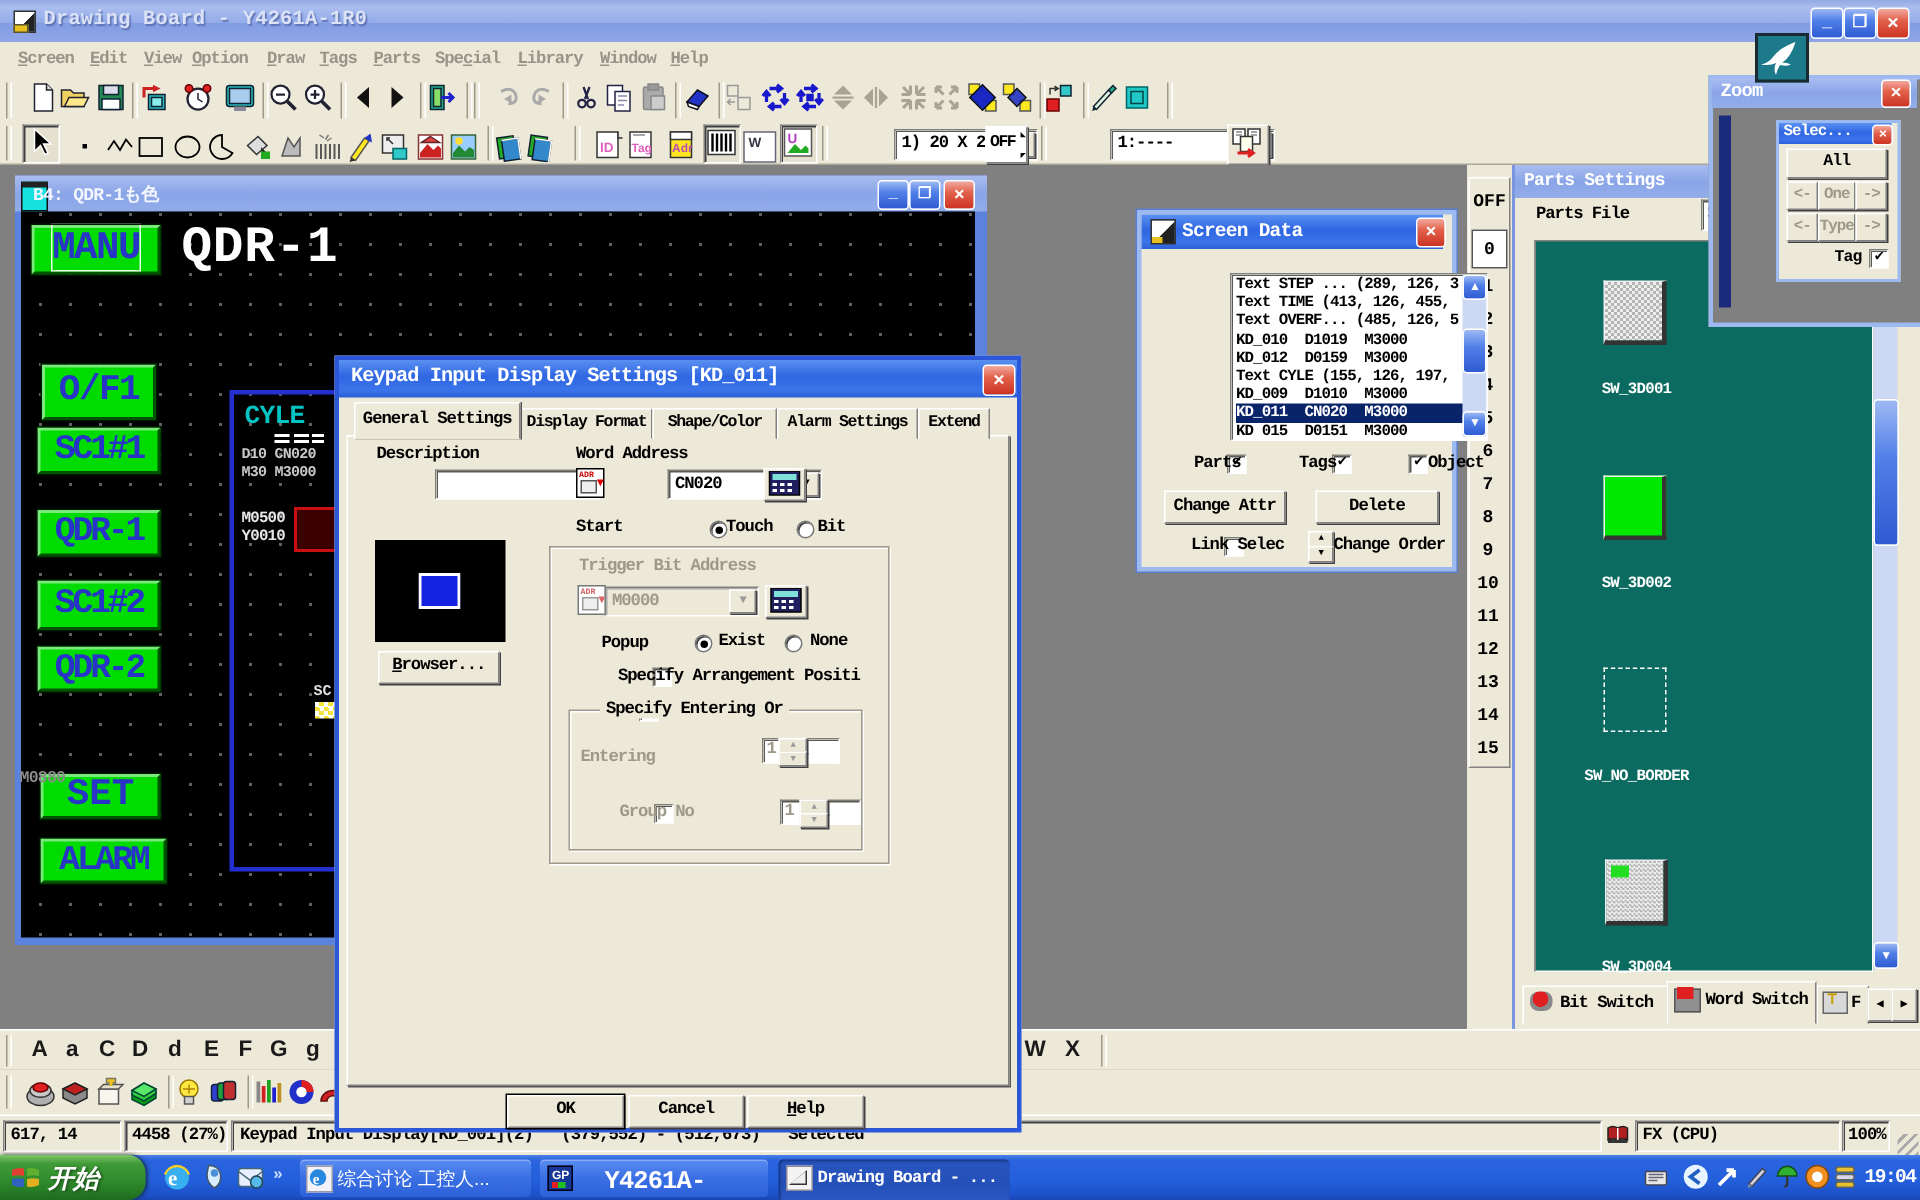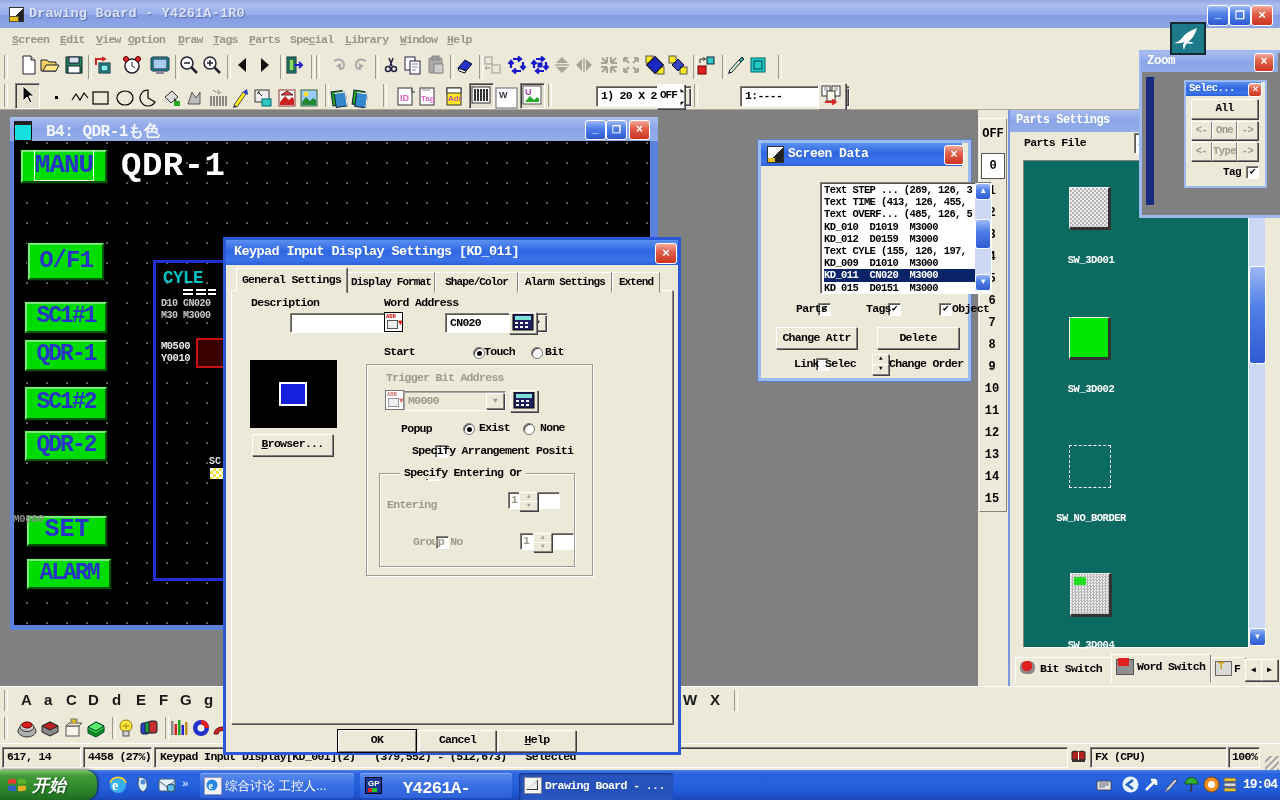--- a/index.html
+++ b/index.html
@@ -311,21 +311,21 @@
         </svg></div>
   </div>
 
   <div class="abs" id="workspace" style="left:0;top:110px;width:1280px;height:576px;background:#808080;"></div>
 
   <div class="abs" id="rightpanel" style="left:978px;top:110px;width:302px;height:576px;background:#ece9d8;"></div>
 
   <div class="abs" id="childwin" style="left:10px;top:117px;width:648px;height:513px;background:#5b83dd;border-radius:0;">
     <div class="abs tb-inact" style="left:0;top:0;width:648px;height:24px;">
       <div class="abs" style="left:4px;top:4px;width:16px;height:15px;background:#16e0e0;border:1px solid #111;border-top:4px solid #222;"></div>
-      <div class="abs" style="left:36px;top:4px;font-size:16px;color:#f4f6ff;letter-spacing:-0.5px;">B4: QDR-1も色</div>
+      <div class="abs" style="left:12px;top:4px;font-size:12px;color:#f4f6ff;letter-spacing:-0.5px;">B4: QDR-1も色</div>
       <div class="bbtn" style="left:575px;top:3px;width:19px;height:18px;font-size:11px;line-height:14px;">_</div>
       <div class="bbtn" style="left:596px;top:3px;width:19px;height:18px;font-size:10px;line-height:18px;">❐</div>
       <div class="xbtn" style="left:619px;top:3px;width:19px;height:18px;font-size:12px;line-height:17px;">×</div>
     </div>
     <div class="abs" id="blackarea" style="left:4px;top:24px;width:636px;height:484px;background:
       radial-gradient(circle at 1px 1px,#606060 0 1px,transparent 1.1px) #000;
       background-size:20px 20px;background-position:12px 1px;"></div>
 
     <div class="abs" style="left:143px;top:143px;width:307px;height:315px;border:3px solid #2330cf;"></div>
 
@@ -335,21 +335,21 @@
     <div class="abs" style="left:173px;top:172px;width:10px;height:8px;background:repeating-linear-gradient(180deg,#fff 0 2px,#000 2px 4px);"></div>
     <div class="abs" style="left:186px;top:172px;width:10px;height:8px;background:repeating-linear-gradient(180deg,#fff 0 2px,#000 2px 4px);"></div>
     <div class="abs" style="left:198px;top:172px;width:8px;height:8px;background:repeating-linear-gradient(180deg,#fff 0 2px,#000 2px 4px);"></div>
     <div class="abs" style="left:151px;top:223px;color:#e8e8e8;font-size:10.5px;letter-spacing:-0.5px;line-height:12px;">M0500<br>Y0010</div>
     <div class="abs" style="left:186px;top:221px;width:26px;height:26px;background:#3a0000;border:2px solid #c81010;"></div>
     <div class="abs" style="left:199px;top:339px;color:#e0e0e0;font-size:10px;">SC</div>
     <div class="abs" style="left:200px;top:351px;width:14px;height:11px;background:repeating-conic-gradient(#f2e23a 0 25%,#fff 0 50%);background-size:6px 6px;"></div>
 
     <div class="gbtn" style="left:11px;top:33px;width:82px;height:29px;font-size:26px;line-height:27px;letter-spacing:-1px;"><span style="outline:1.5px solid #eaffea;outline-offset:0px;">MANU</span></div>
     <div class="gbtn" style="left:18px;top:126px;width:72px;height:33px;font-size:24px;line-height:31px;letter-spacing:-1px;">O/F1</div>
-    <div class="gbtn" style="left:15px;top:185px;width:78px;height:27px;font-size:23px;line-height:25px;letter-spacing:-2px;">SC1#1</div>
+    <div class="gbtn" style="left:15px;top:168px;width:78px;height:27px;font-size:23px;line-height:25px;letter-spacing:-2px;">SC1#1</div>
     <div class="gbtn" style="left:15px;top:223px;width:78px;height:27px;font-size:23px;line-height:25px;letter-spacing:-2px;">QDR-1</div>
     <div class="gbtn" style="left:15px;top:270px;width:78px;height:29px;font-size:23px;line-height:27px;letter-spacing:-2px;">SC1#2</div>
     <div class="gbtn" style="left:15px;top:314px;width:78px;height:26px;font-size:23px;line-height:24px;letter-spacing:-2px;">QDR-2</div>
     <div class="abs" style="left:3px;top:396px;color:#8a8a8a;font-size:11px;letter-spacing:-0.5px;z-index:3;">M0880</div>
     <div class="gbtn" style="left:17px;top:399px;width:76px;height:26px;font-size:25px;line-height:24px;">SET</div>
     <div class="gbtn" style="left:17px;top:442px;width:80px;height:26px;font-size:23px;line-height:24px;letter-spacing:-2px;">ALARM</div>
   </div>
 
   <div class="abs" style="left:1170px;top:22px;width:32px;height:29px;background:#1c7a8a;border:2px solid #1a2a33;z-index:8;">
     <svg width="30" height="30">

